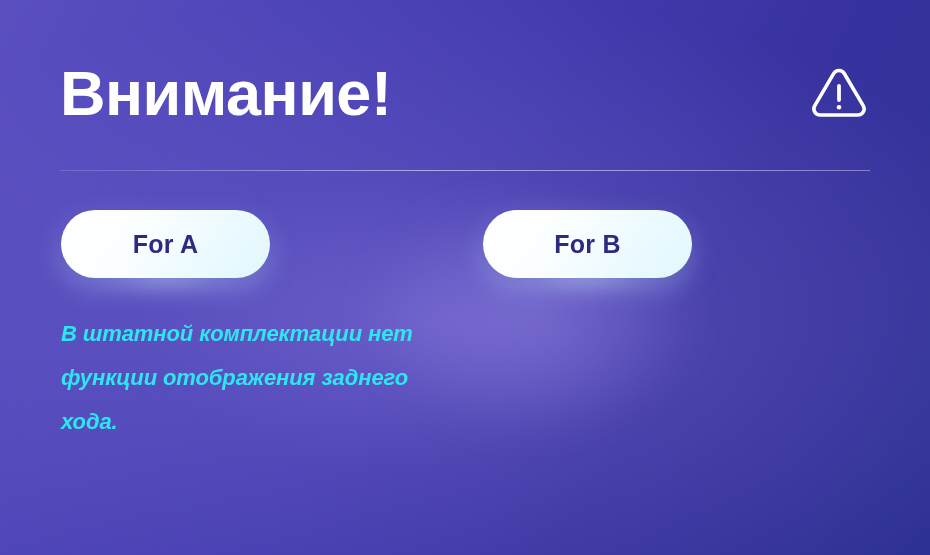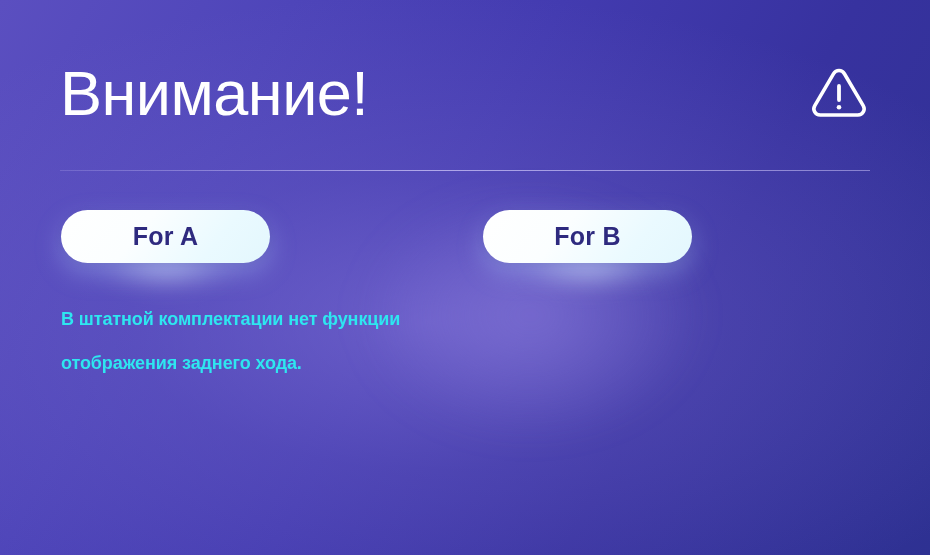--- a/index.html
+++ b/index.html
@@ -44,21 +44,21 @@
     height: 90px;
   }
 
   .page-title {
     position: absolute;
     left: 0;
     top: 0;
     margin: 0;
     font-size: 63px;
     line-height: 90px;
-    font-weight: 400;
+    font-weight: 700;
     letter-spacing: -0.5px;
     color: #ffffff;
     white-space: nowrap;
   }
 
   .warning-icon {
     position: absolute;
     right: 0;
     top: 14px;
     width: 62px;
@@ -98,21 +98,21 @@
     height: 46px;
     border-radius: 50%;
     background: radial-gradient(closest-side, rgba(226,240,255,0.75), rgba(210,228,255,0.0) 72%);
     filter: blur(13px);
     pointer-events: none;
   }
 
   .pill {
     position: relative;
     width: 209px;
-    height: 53px;
+    height: 68px;
     border-radius: 34px;
     background: linear-gradient(128deg, #ffffff 0%, #fbfeff 38%, #eafaff 72%, #e3f7fd 100%);
     box-shadow:
       0 10px 26px rgba(180, 210, 255, 0.35),
       0 2px 7px rgba(40, 30, 110, 0.16);
     display: flex;
     align-items: center;
     justify-content: center;
     box-sizing: border-box;
   }
@@ -122,25 +122,26 @@
     font-weight: 700;
     letter-spacing: 0.2px;
     color: #2e2a7f;
     line-height: 1;
   }
 
   .body-text {
     margin: 0;
     padding-top: 34px;
     width: 385px;
-    font-size: 18px;
+    font-size: 22px;
     font-weight: 700;
     line-height: 44px;
     color: #2ee6f0;
     letter-spacing: -0.1px;
+    font-style: italic;
   }
 </style>
 </head>
 <body>
 
 <div class="slide">
 
   <div class="bg-bloom"></div>
 
   <div class="header">

